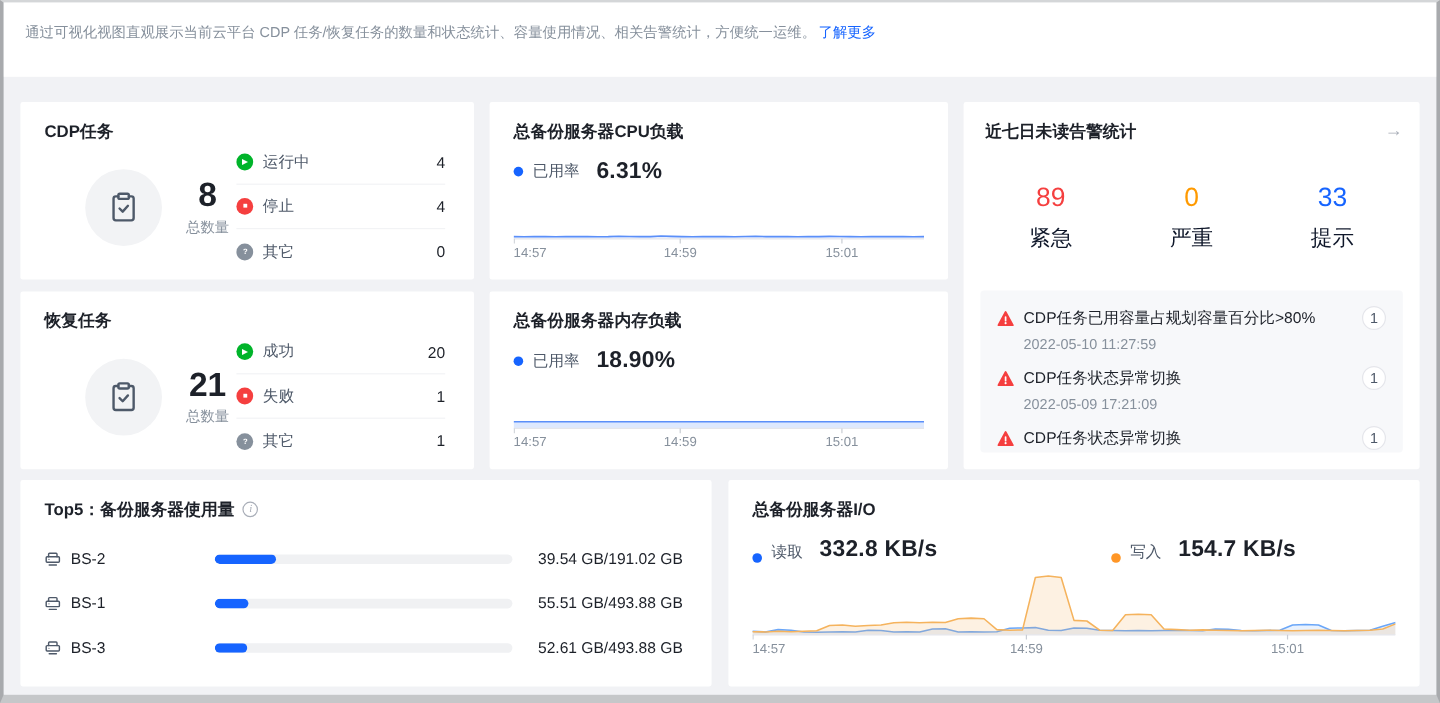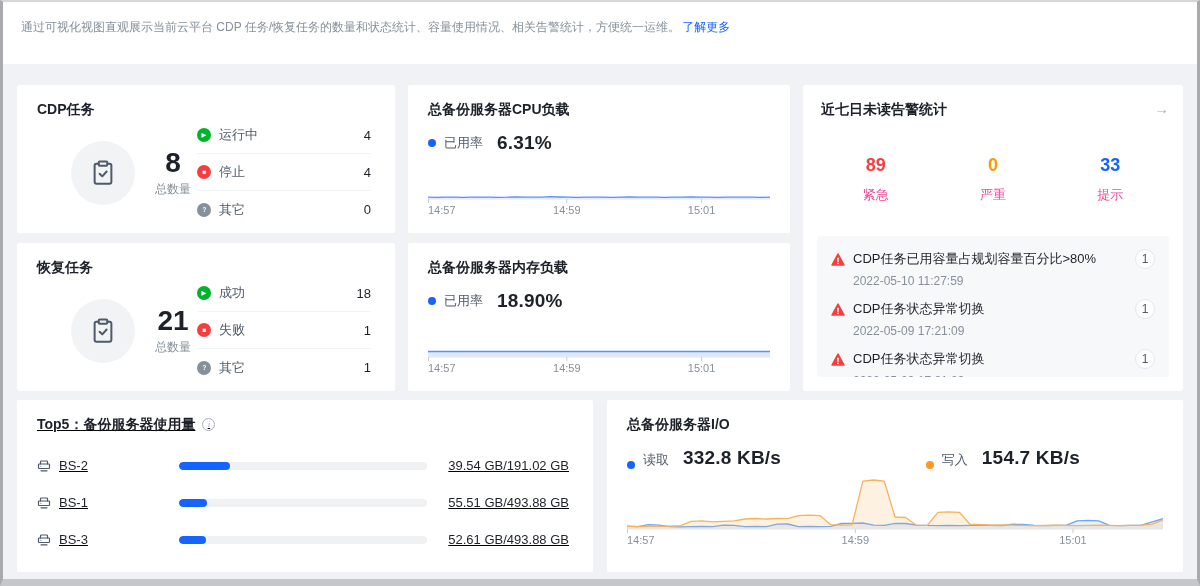--- a/index.html
+++ b/index.html
@@ -47,31 +47,31 @@
   .legend-group.second { margin-left:27%; }
   .chart { margin-top:auto; width:100%; position:relative; flex:0 0 auto; }
   .chart-sm { height:52px; }
   .chart-lg { height:78px; margin-bottom:26px; }
   
   .alerts-card { grid-column:3; grid-row:1 / 3; padding:16px 14px 14px; }
   .alerts-card .card-title { margin-left:4px; }
   .arrow-ic { margin-left:auto; color:#a9aeb8; font-size:15px; cursor:pointer; line-height:14px; }
   .alert-stats { display:flex; margin:36px 0 32px; flex:0 0 auto; }
   .alert-stat { flex:1; text-align:center; }
-  .alert-stat-num { font-size:18px; font-weight:700; line-height:24px; }
-  .alert-stat-label { font-size:13px; color:#ec4899; margin-top:9px;font-family:Liberation Mono, monospace; }
+  .alert-stat-num { font-size:22px; font-weight:400; line-height:24px; }
+  .alert-stat-label { font-size:18px; color:#0f172a; margin-top:9px;font-family:Liberation Mono, monospace; }
   .alert-panel { background:#f7f8fa; border-radius:3px; flex:1; padding:13px 14px; overflow:hidden; }
   .alert-item { margin-bottom:11px; cursor:pointer; }
   .alert-item-head { display:flex; align-items:center; }
   .warn-ic { margin-right:8px; flex:0 0 auto; display:flex; }
   .alert-item-title { font-size:13px; color:#1d2129; }
   .badge { margin-left:auto; width:20px; height:20px; border-radius:50%; background:#fff; border:1px solid #e5e6eb; color:#4e5969; font-size:12px; display:flex; align-items:center; justify-content:center; flex:0 0 auto; }
   .alert-item-time { font-size:12px; color:#86909c; margin:5px 0 0 22px; }
   
-  .top5-card { padding:16px 24px 16px 20px;text-decoration:underline; }
+  .top5-card { padding:16px 24px 16px 20px; }
   .info-ic { width:13px; height:13px; border:1px solid #a9aeb8; border-radius:50%; color:#a9aeb8; font-size:9px; display:inline-flex; align-items:center; justify-content:center; margin-left:7px; font-style:italic; font-family:"Liberation Serif",serif; cursor:pointer; }
   .srv-rows { margin-top:15px; }
   .srv-row { display:flex; align-items:center; height:37px; }
   .srv-ic { display:flex; margin-right:8px; flex:0 0 auto; }
   .srv-name { font-size:13px; color:#1d2129; width:120px; }
   .bar-track { flex:1; height:8px; border-radius:4px; background:#f0f1f3; overflow:hidden; margin-right:10px; }
   .bar-fill { height:100%; border-radius:4px; }
   .srv-val { width:132px; text-align:right; font-size:13px; font-weight:500; color:#1d2129; white-space:nowrap; }
 </style>
 </head>
@@ -228,21 +228,21 @@
               <div class="task-total-num">21</div>
               <div class="task-total-label">总数量</div>
             </div>
           </div>
           <ul class="status-list">
             <li>
               <span class="st-ic" style="background-color: rgb(0, 180, 42);">
                   <i>▶</i>
                 </span>
               <span class="st-label">成功</span>
-              <span class="st-val">18</span>
+              <span class="st-val">20</span>
             </li>
             <li>
               <span class="st-ic" style="background-color: rgb(245, 63, 63);">
                   <i>■</i>
                 </span>
               <span class="st-label">失败</span>
               <span class="st-val">1</span>
             </li>
             <li>
               <span class="st-ic" style="background-color: rgb(134, 144, 156);">

